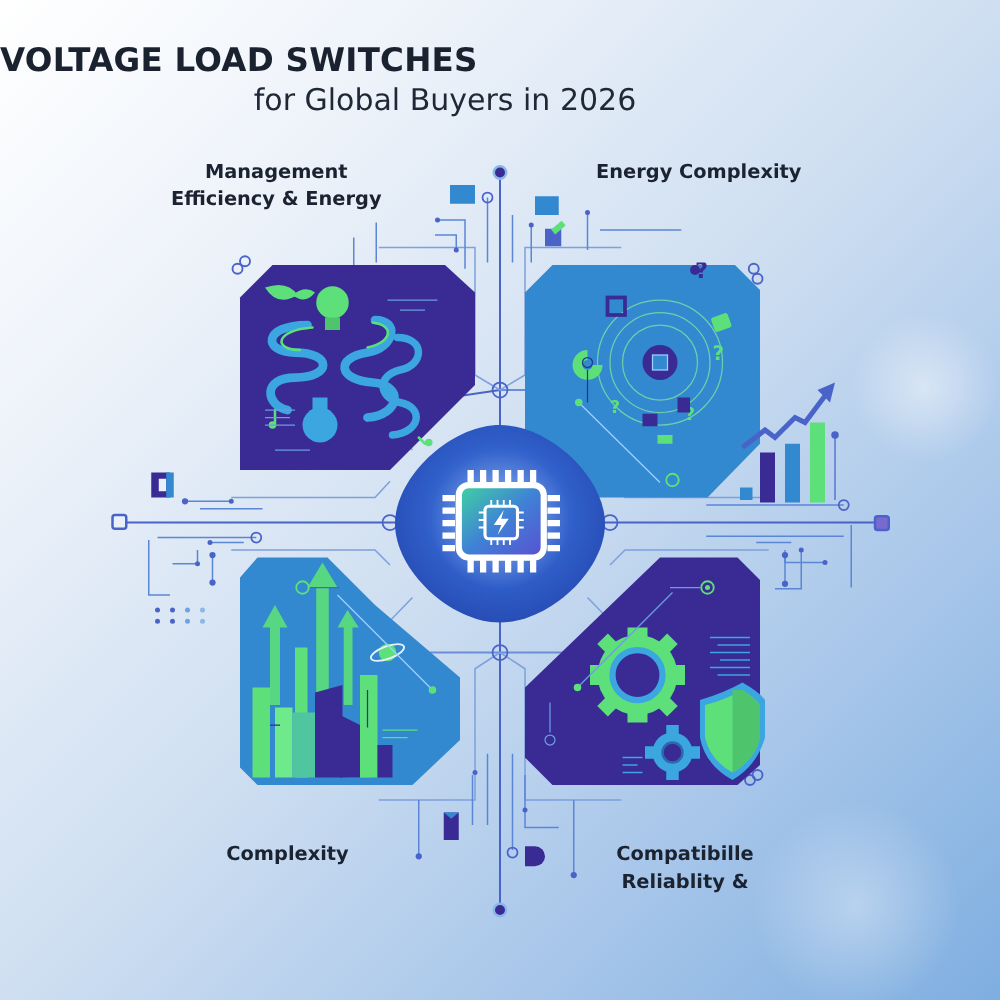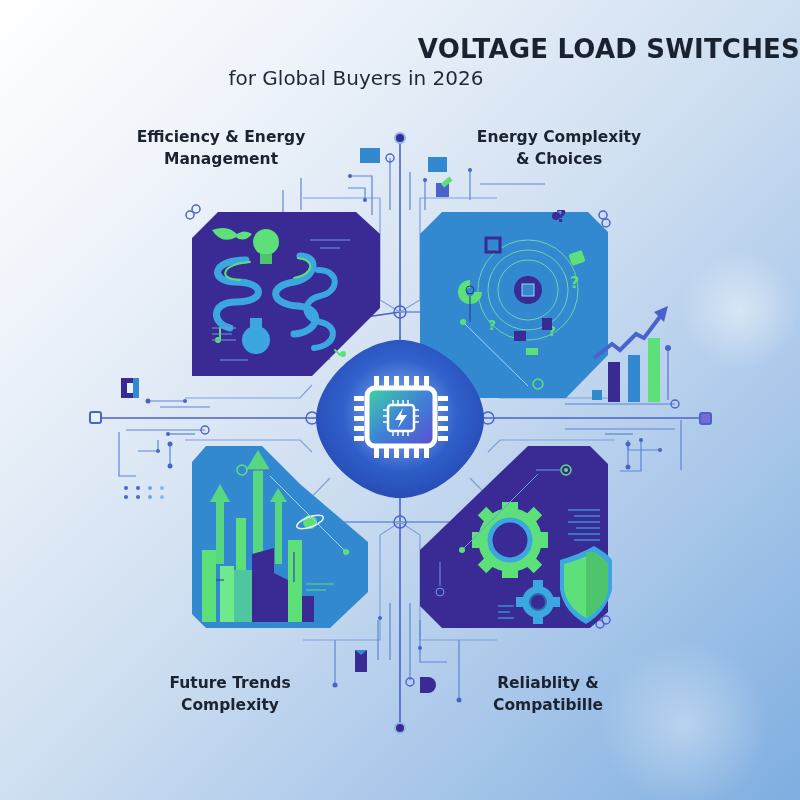--- a/index.html
+++ b/index.html
@@ -3,26 +3,26 @@
 <meta charset="utf-8">
 <style>
   html, body { margin:0; padding:0; }
   body {
     width:800px; height:800px; overflow:hidden; position:relative;
     background: linear-gradient(135deg, #ffffff 0%, #eef3fa 22%, #cfdff1 50%, #a9c7ea 75%, #7eaee0 100%);
     font-family: "DejaVu Sans", "Liberation Sans", sans-serif;
   }
   .glow { position:absolute; border-radius:50%; pointer-events:none; }
   .title {
-    position:absolute; left:0; width:800px; top:34px; text-align:right;
+    position:absolute; left:0; width:800px; top:34px; text-align:left;
     font-weight:bold; font-size:26px; color:#1a2230; letter-spacing:0.2px;
   }
   .subtitle {
     position:absolute; left:0; width:712px; top:66px; text-align:center;
-    font-size:20px; color:#1f2836;
+    font-size:24px; color:#1f2836;
   }
   .label {
     position:absolute; text-align:center; font-weight:bold; font-size:15.5px;
     color:#1b2331; line-height:22px; width:220px;
   }
   svg.circuit { position:absolute; left:0; top:0; }
   .panel { position:absolute; overflow:hidden; }
   .center-chip { position:absolute; }
 </style>
 </head>
@@ -165,34 +165,32 @@
   <path d="M420 677 h8 a8 8 0 0 1 0 16 h-8 z" fill="#3a2a94"></path>
   <circle cx="190" cy="215" r="4" fill="none" stroke="#4a63c9" stroke-width="1.5"></circle>
   <circle cx="196" cy="209" r="4" fill="none" stroke="#4a63c9" stroke-width="1.5"></circle>
   <circle cx="603" cy="215" r="4" fill="none" stroke="#4a63c9" stroke-width="1.5"></circle>
   <circle cx="606" cy="223" r="4" fill="none" stroke="#4a63c9" stroke-width="1.5"></circle>
   <circle cx="600" cy="624" r="4" fill="none" stroke="#4a63c9" stroke-width="1.5"></circle>
   <circle cx="606" cy="620" r="4" fill="none" stroke="#4a63c9" stroke-width="1.5"></circle>
 </svg>
 
 <div class="label" style="left:111px;top:126px;">
+  <div>Management</div>
   <div>Efficiency &amp; Energy</div>
-  <div>Management</div>
 </div>
 <div class="label" style="left:449px;top:126px;">
   <div>Energy Complexity</div>
-  <div>&amp; Choices</div>
 </div>
 <div class="label" style="left:120px;top:672px;">
-  <div>Future Trends</div>
   <div>Complexity</div>
 </div>
 <div class="label" style="left:438px;top:672px;">
+  <div>Compatibille</div>
   <div>Reliablity &amp;</div>
-  <div>Compatibille</div>
 </div>
 
 <svg class="panel" style="left:190px;top:210px;" width="200" height="168" viewBox="0 0 200 168">
   <polygon points="28,2 166,2 190,24 190,98 122,166 2,166 2,28" fill="#3a2a94"></polygon>
   <g>
     <path d="M22 20 q18 -6 26 6 q-16 10 -26 -6z" fill="#5de07a"></path>
     <path d="M44 26 q10 -8 18 -2 q-8 10 -18 2z" fill="#5de07a"></path>
   </g>
   <g>
     <circle cx="76" cy="32" r="13" fill="#5de07a"></circle>

